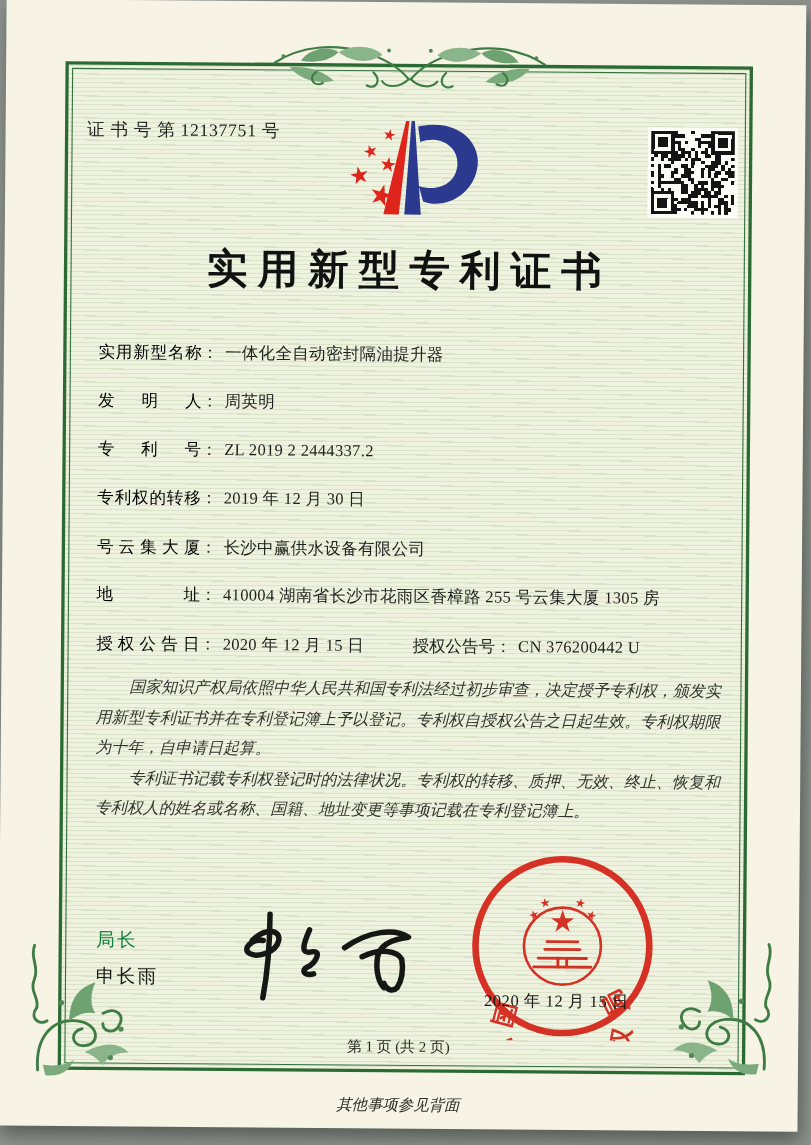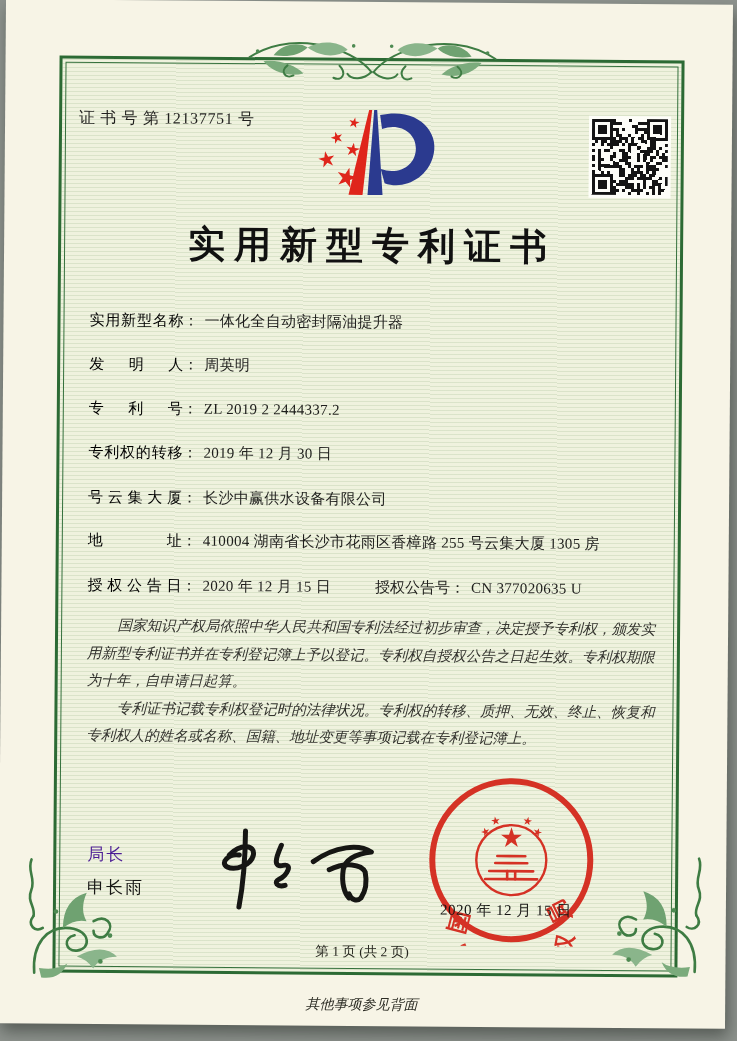--- a/index.html
+++ b/index.html
@@ -24,21 +24,21 @@
   .logo-wrap{left:292px;top:96px;width:156px;height:112px;}
   .frow{left:86px;width:566px;display:flex;align-items:baseline;font-size:15px;white-space:nowrap;}
   .flabel{display:inline-block;width:94px;text-align:justify;text-align-last:justify;color:#000000;}
   .fcolon{margin-right:6px;color:#22221f;}
   .fvalue{letter-spacing:.02em;color:#1e1e1c;}
   .fgroup2{margin-left:44px;display:flex;align-items:baseline;}
   .fgroup2 .flabel2{color:#22221f;text-align:right;}
   .paras{left:86px;top:612px;width:568px;font-size:14.5px;line-height:27.5px;
     text-align:justify;color:#33332e;font-style:italic;}
   .paras p{margin:0;text-indent:2.1em;}
-  .signer-title{left:88px;top:843px;font-size:17px;letter-spacing:2px;color:#4c1d95;}
+  .signer-title{left:88px;top:843px;font-size:17px;letter-spacing:2px;color:#15803d;}
   .signer-name{left:88px;top:876px;font-size:17px;letter-spacing:2px;color:#171715;text-align:right;}
   .sig-wrap{left:196px;top:814px;width:196px;height:100px;}
   .seal-wrap{left:426px;top:771px;width:172px;height:172px;opacity:.95;}
   .seal-date{left:432px;top:898px;width:150px;text-align:center;font-size:15px;
     letter-spacing:.5px;color:#161614;z-index:6;}
   .page-ind{left:0;right:0;top:941px;text-align:center;font-size:13.5px;color:#26261f;}
   .back-note{left:0;right:0;top:994px;text-align:center;font-size:14px;color:#2c2c24;font-style:italic;}
   .orn{pointer-events:none;}
   .orn-top{left:238px;top:30px;width:258px;height:60px;}
   .orn-bl{left:24px;top:858px;width:118px;height:122px;}
@@ -470,21 +470,21 @@
       <span class="fcolon">：</span>
       <span class="fvalue">410004 湖南省长沙市花雨区香樟路 255 号云集大厦 1305 房</span>
   </div>
   <div class="abs frow" style="top:576px">
     <span class="flabel">授权公告日</span>
       <span class="fcolon">：</span>
       <span class="fvalue">2020 年 12 月 15 日</span>
     <span class="fgroup2">
       <span class="flabel2">授权公告号</span>
         <span class="fcolon">：</span>
-        <span class="fvalue">CN 377020635 U</span>
+        <span class="fvalue">CN 376200442 U</span>
     </span>
   </div>
 
   <div class="abs paras">
     <p>国家知识产权局依照中华人民共和国专利法经过初步审查，决定授予专利权，颁发实用新型专利证书并在专利登记簿上予以登记。专利权自授权公告之日起生效。专利权期限为十年，自申请日起算。</p>
     <p>专利证书记载专利权登记时的法律状况。专利权的转移、质押、无效、终止、恢复和专利权人的姓名或名称、国籍、地址变更等事项记载在专利登记簿上。</p>
   </div>
 
   <div class="abs signer-title">局长</div>
   <div class="abs signer-name">申长雨</div>

